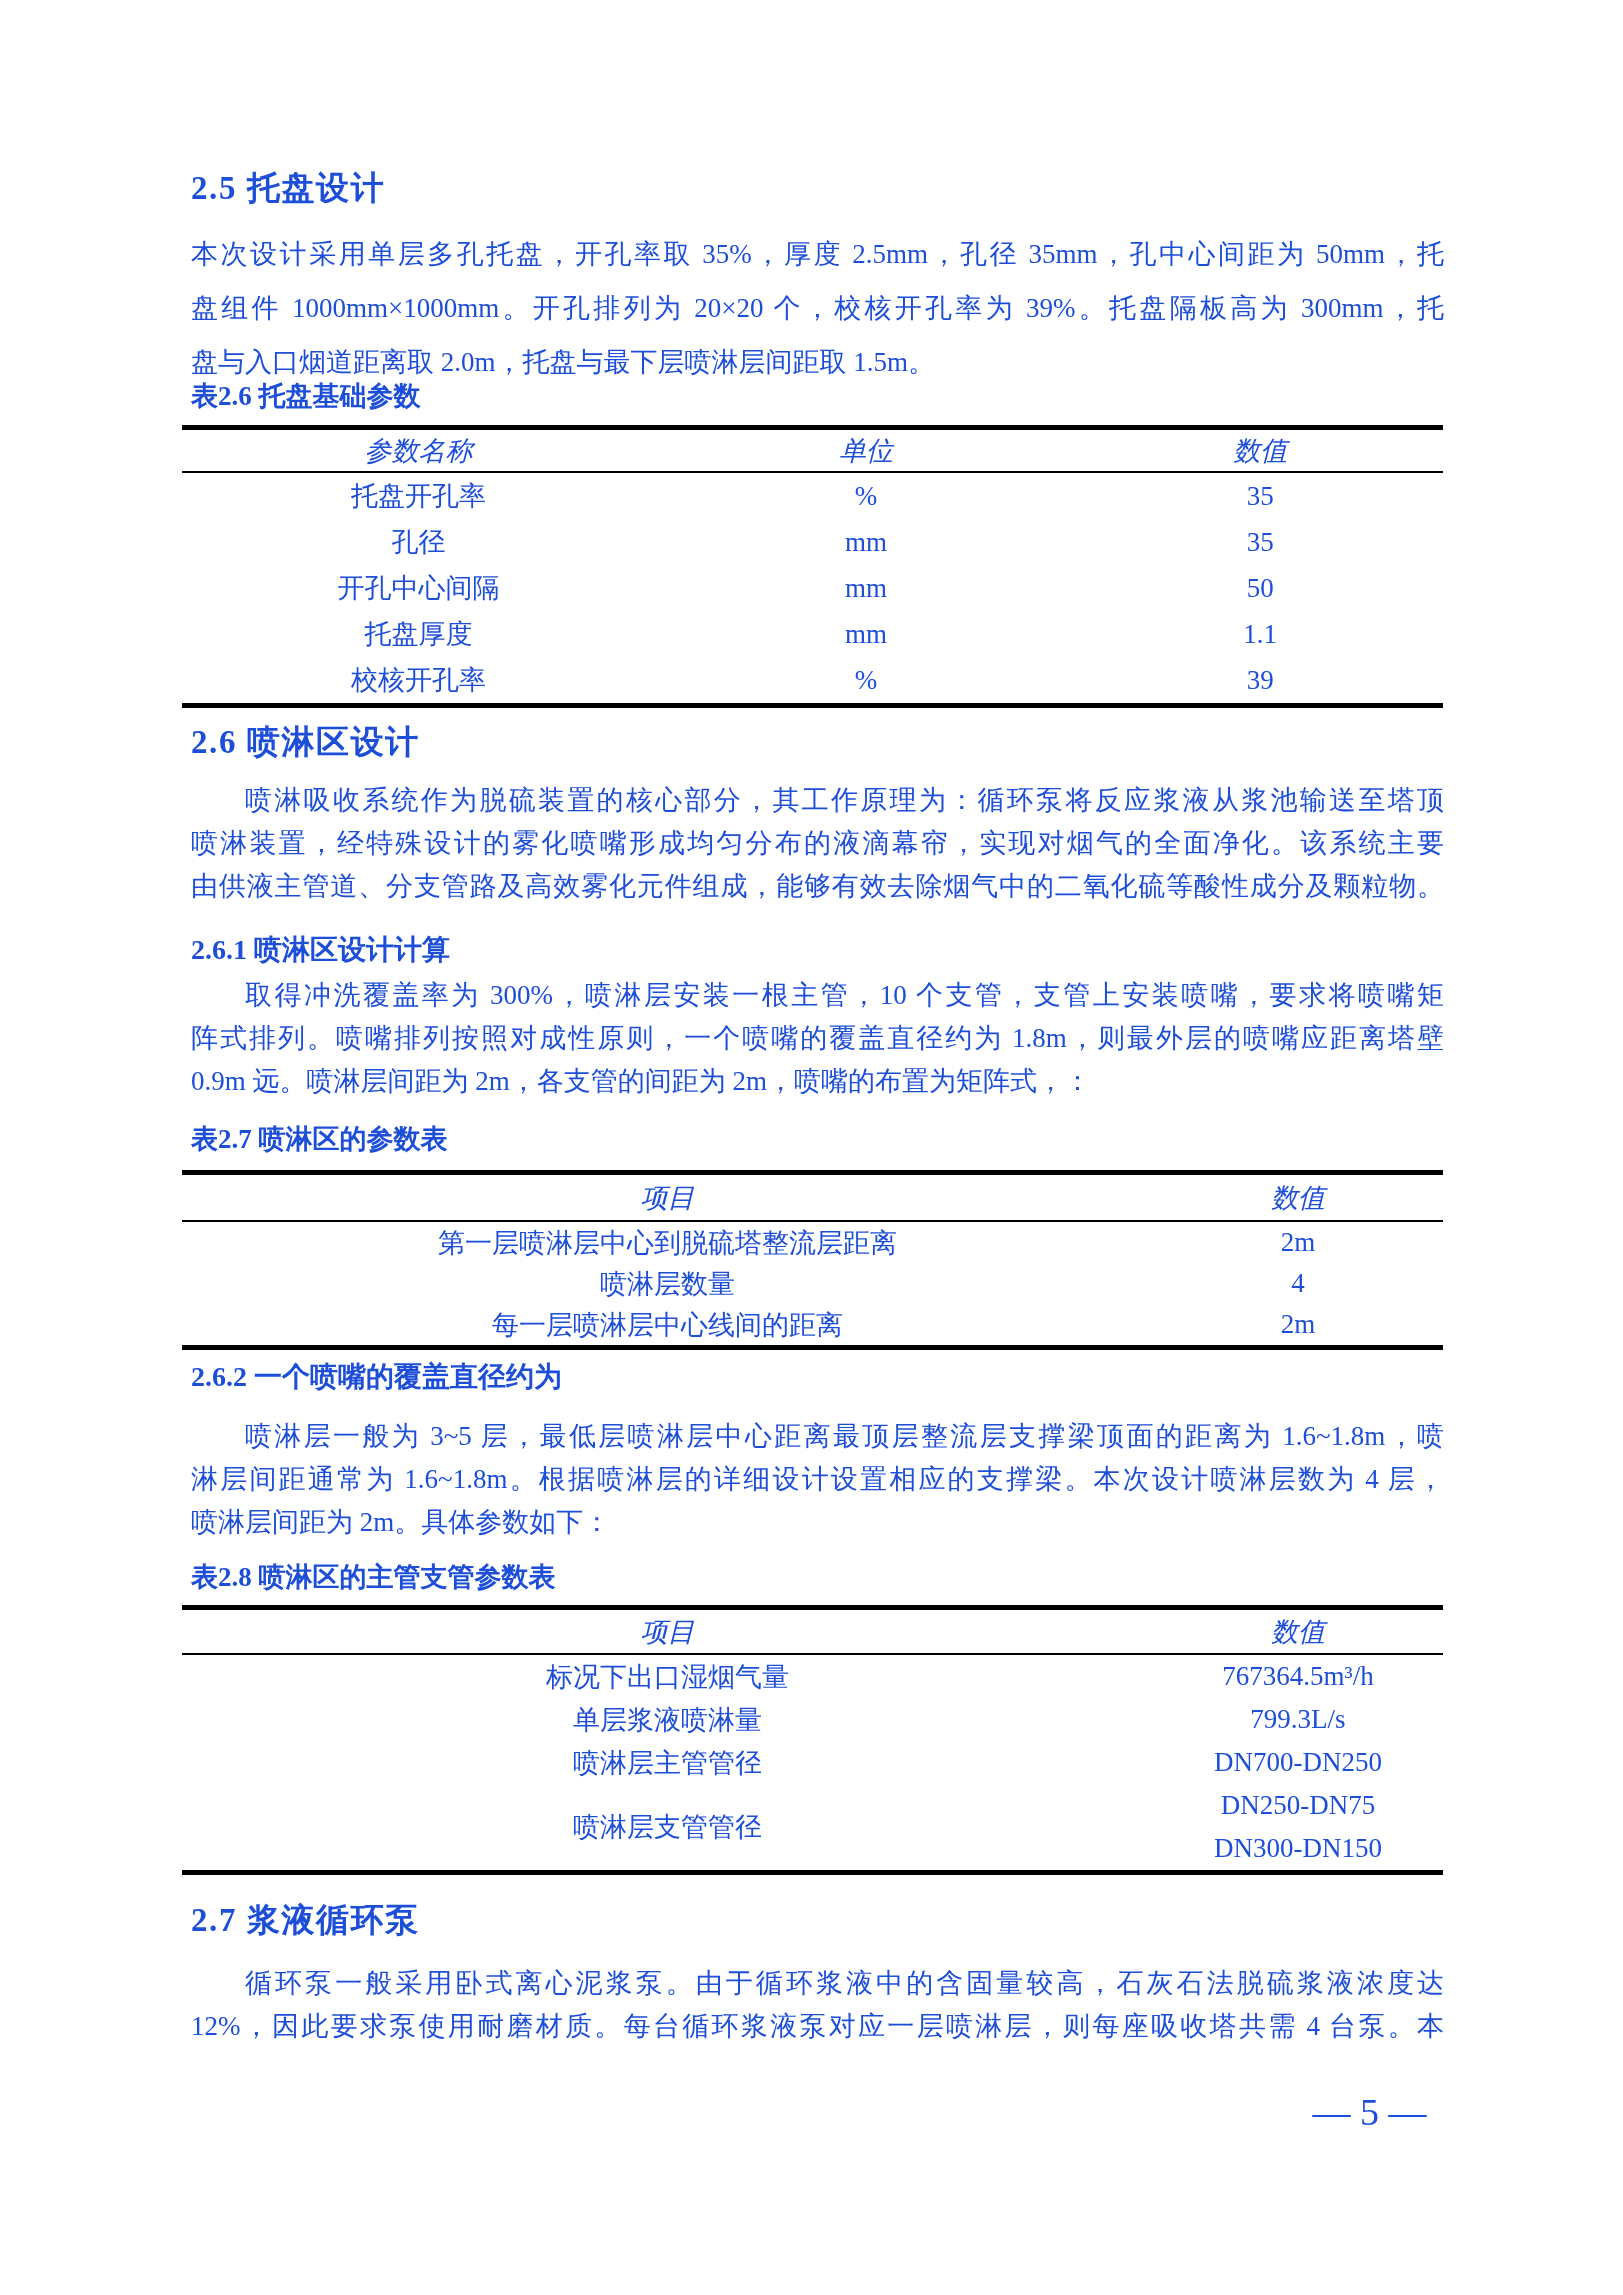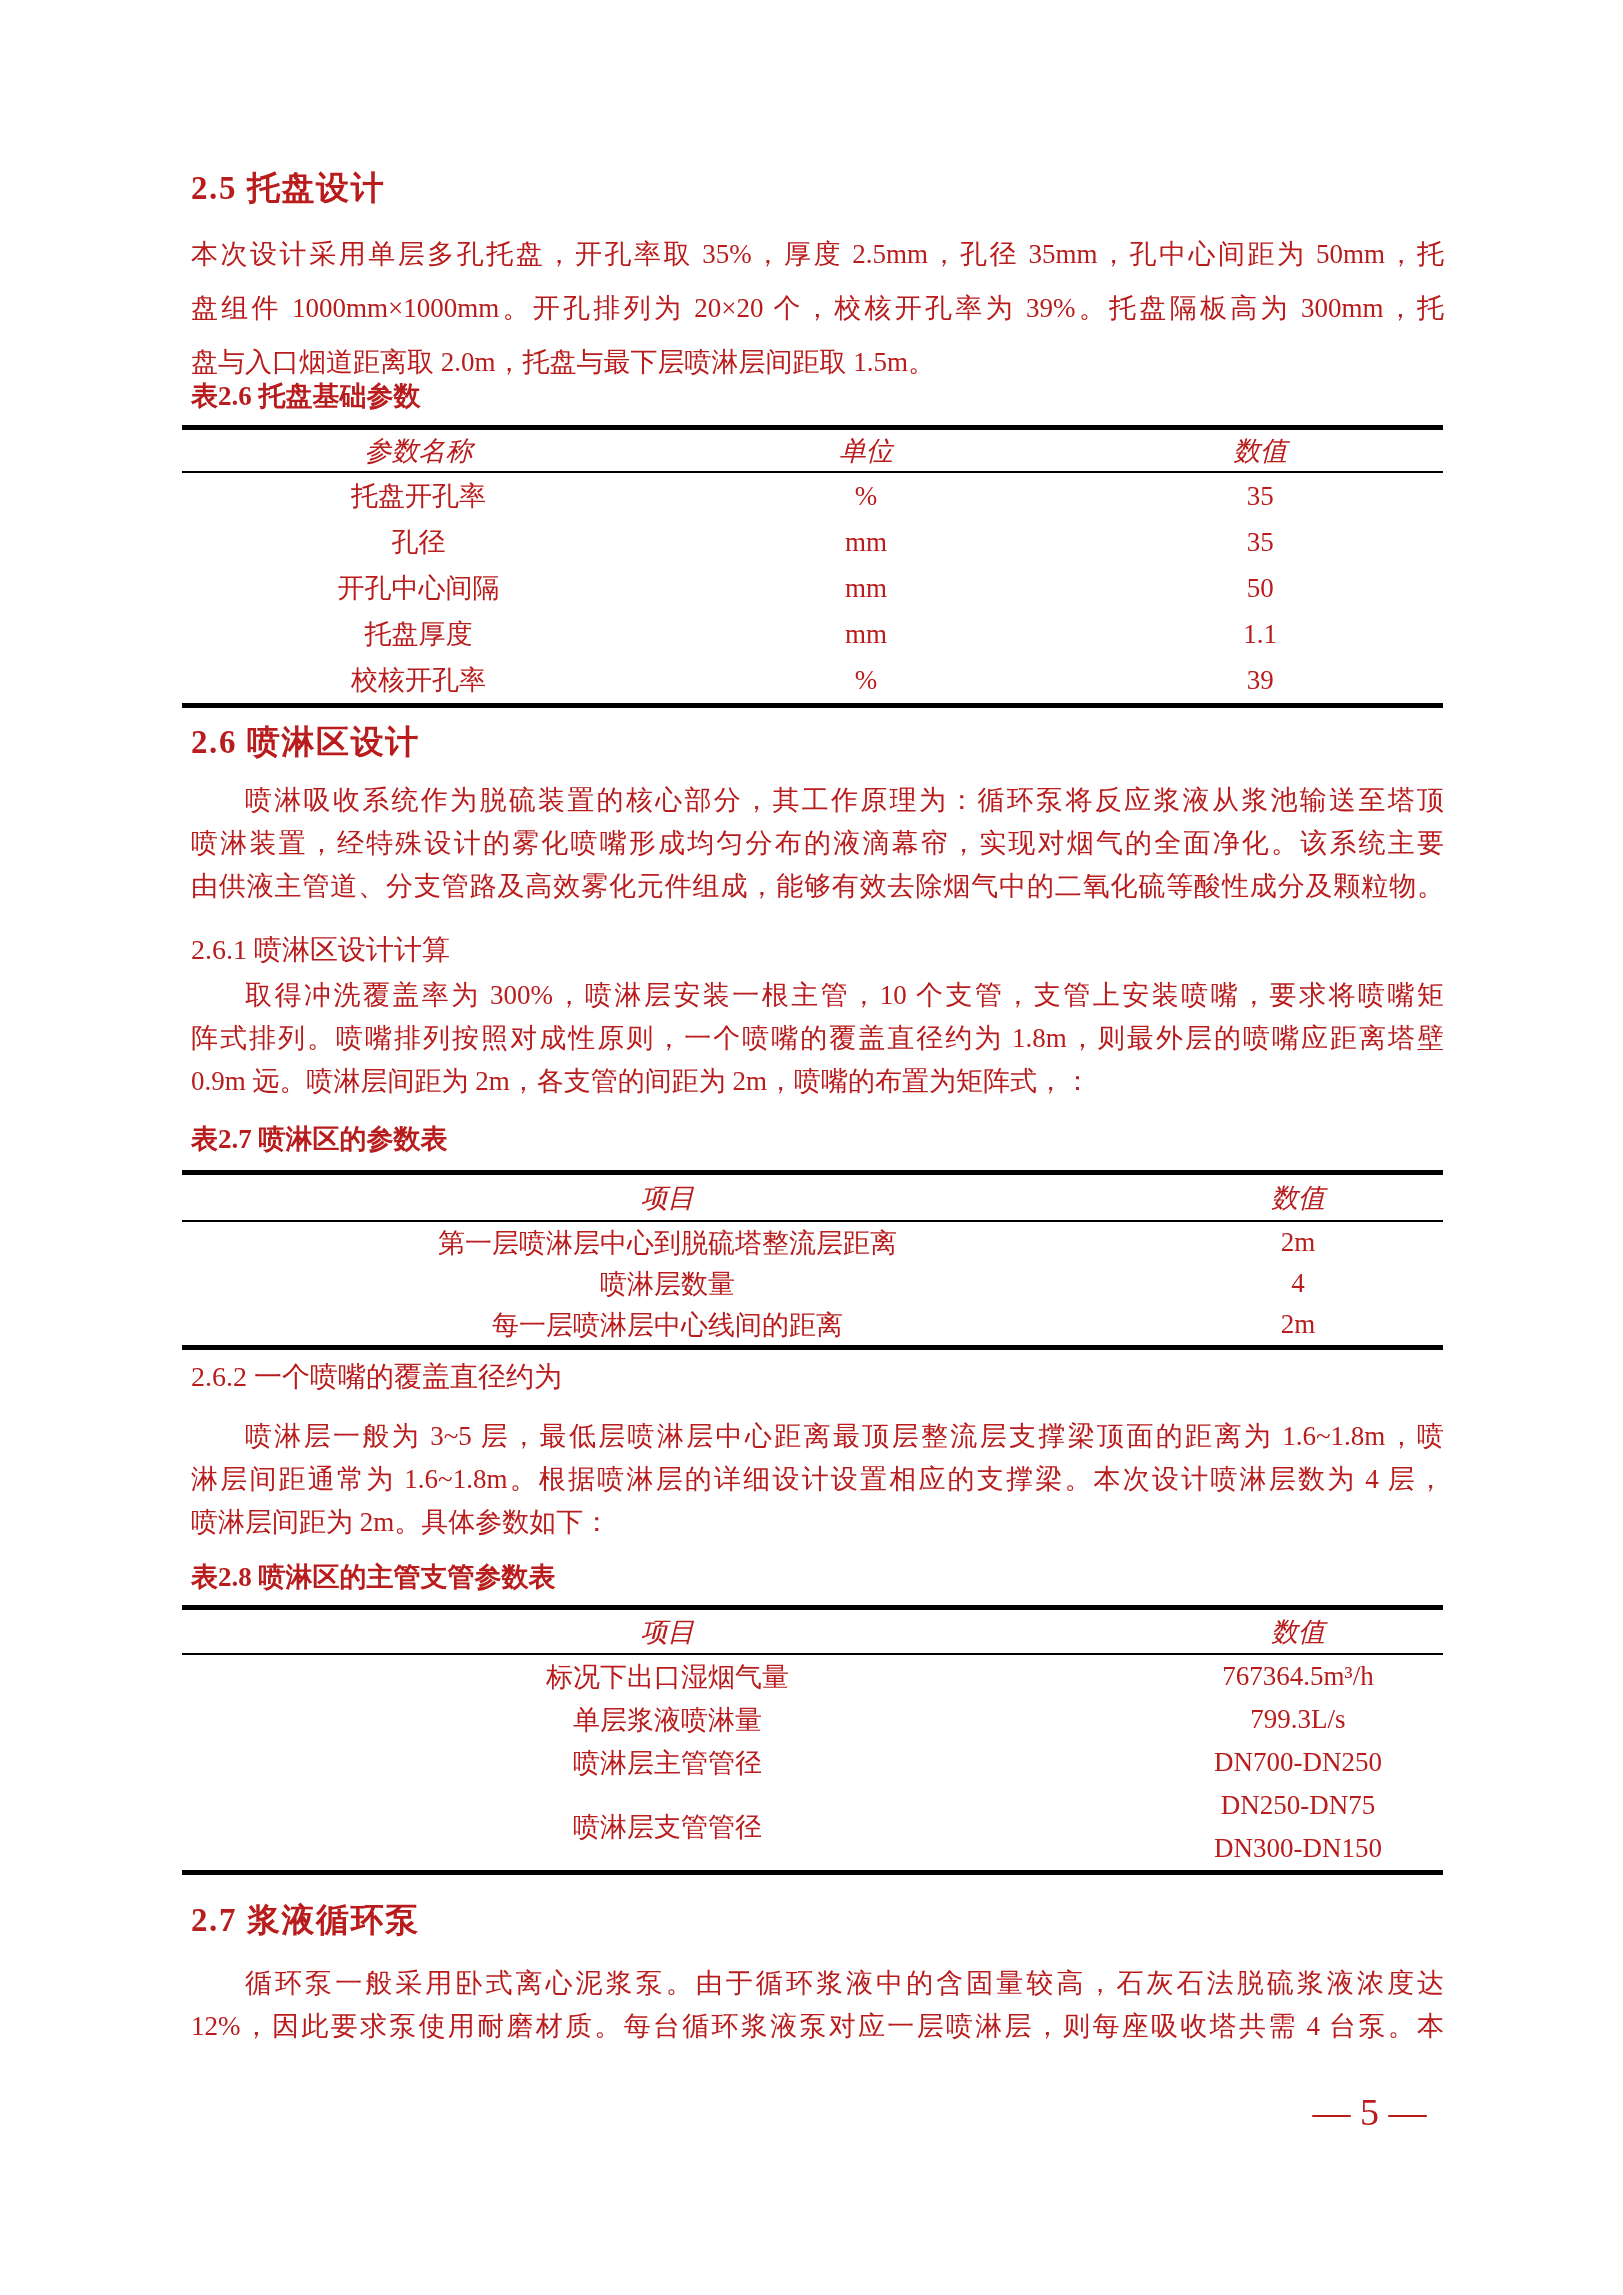--- a/index.html
+++ b/index.html
@@ -1,31 +1,31 @@
 <!DOCTYPE html>
 <html style="font-size:13px"><head>
 <meta charset="utf-8">
 <title>Document Page</title>
 <style>
   html,body{margin:0;padding:0;background:#ffffff;}
   .page{
     position:relative;
     width:1623px;height:2295px;
-    background:#ffffff;color:#b91c1c;
+    background:#ffffff;color:#1d4ed8;
     font-family:"Liberation Serif","DejaVu Serif",serif;
     overflow:hidden;
   }
   .sec{
     position:absolute;left:191px;margin:0;
     font-size:33px;line-height:39px;font-weight:700;
     letter-spacing:1.6px;
   }
   .sub{
     position:absolute;left:191px;margin:0;
-    font-size:28px;line-height:34px;font-weight:400;
+    font-size:28px;line-height:34px;font-weight:700;
   }
   .para{
     position:absolute;left:191px;width:1253px;
     font-size:27px;
   }
   .lh66 .line{height:54px;line-height:54px;}
   .lh53 .line{height:43px;line-height:43px;}
   .line{white-space:nowrap;}
   .line.just{
     white-space:normal;

